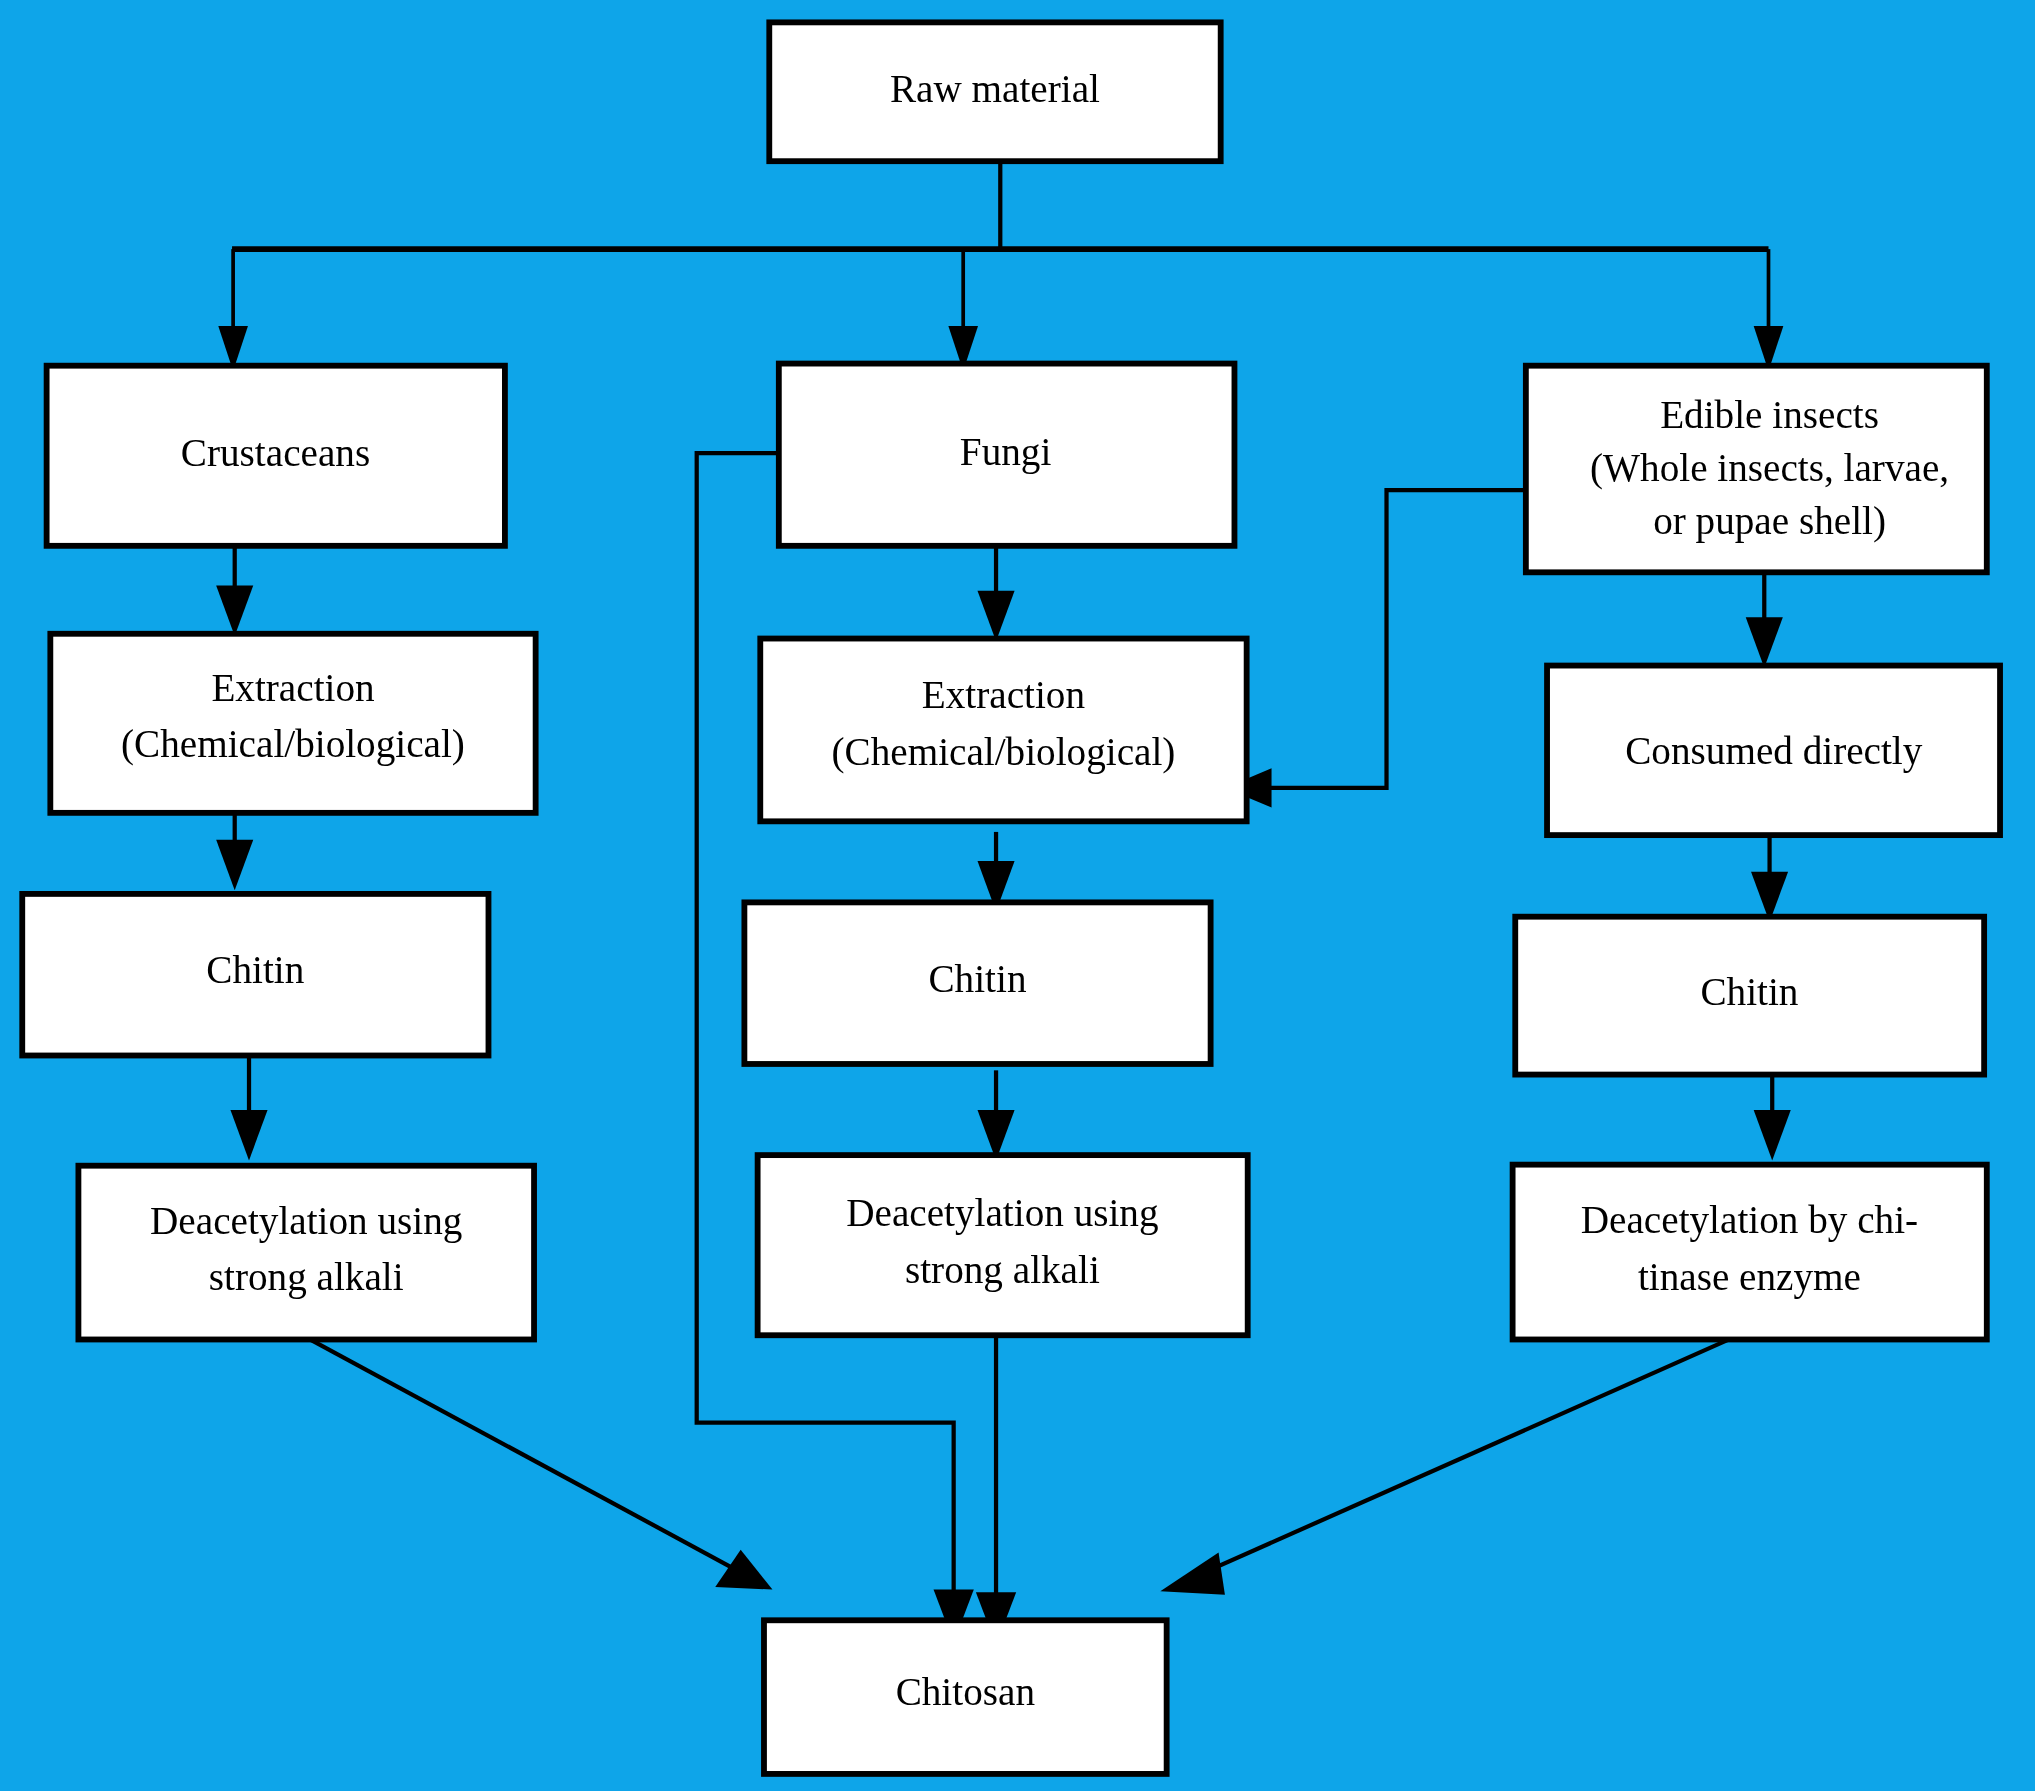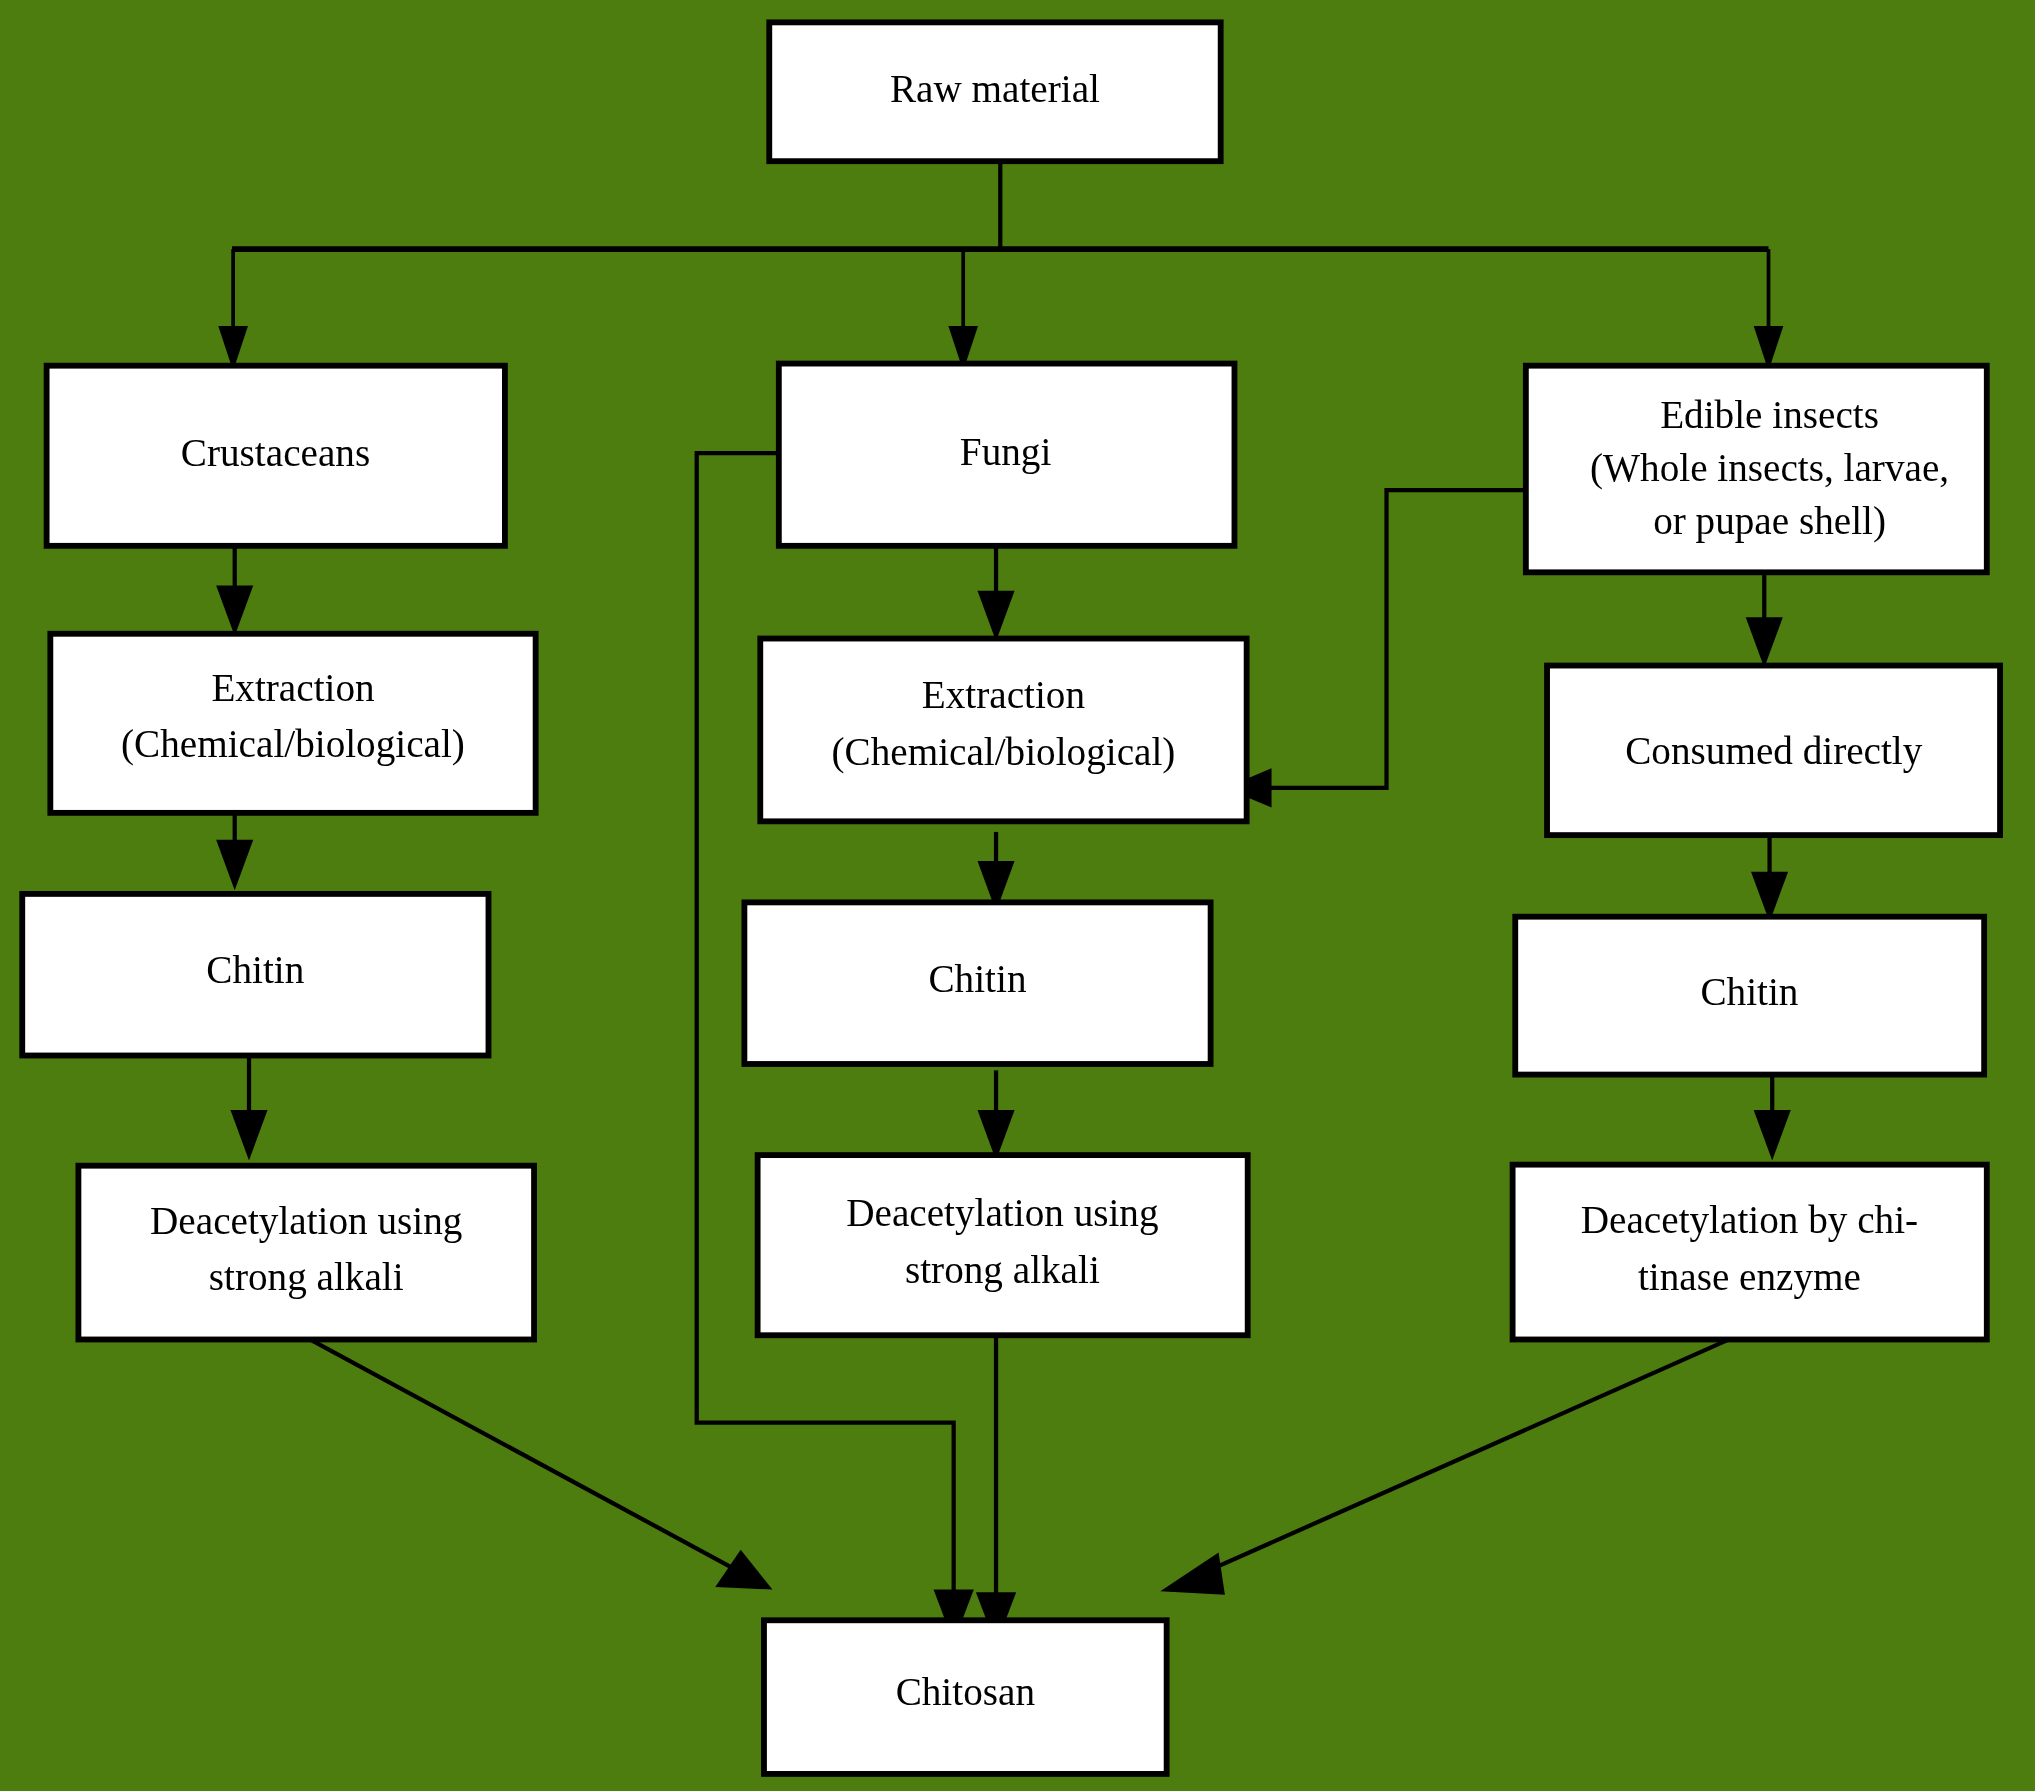--- a/index.html
+++ b/index.html
@@ -7,21 +7,21 @@
     padding: 0;
     background: #ffffff;
   }
   body {
     font-family: "Liberation Serif", "DejaVu Serif", serif;
   }
   #diagram-root {
     position: relative;
     width: 2035px;
     height: 1791px;
-    background: #4d7c0f;
+    background: #0ea5e9;
     overflow: hidden;
   }
   svg.flow {
     position: absolute;
     top: 0;
     left: 0;
     width: 2035px;
     height: 1791px;
     display: block;
   }

